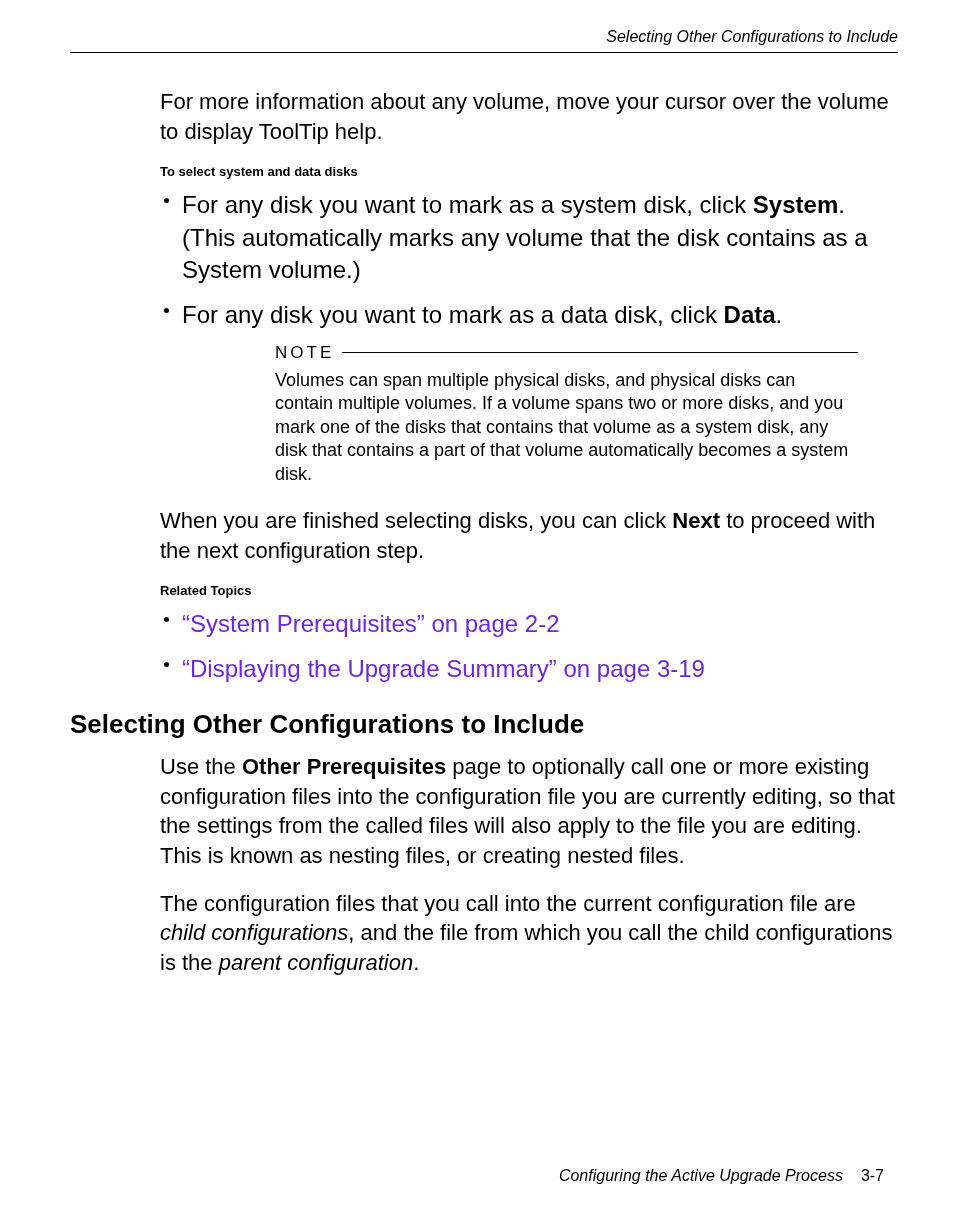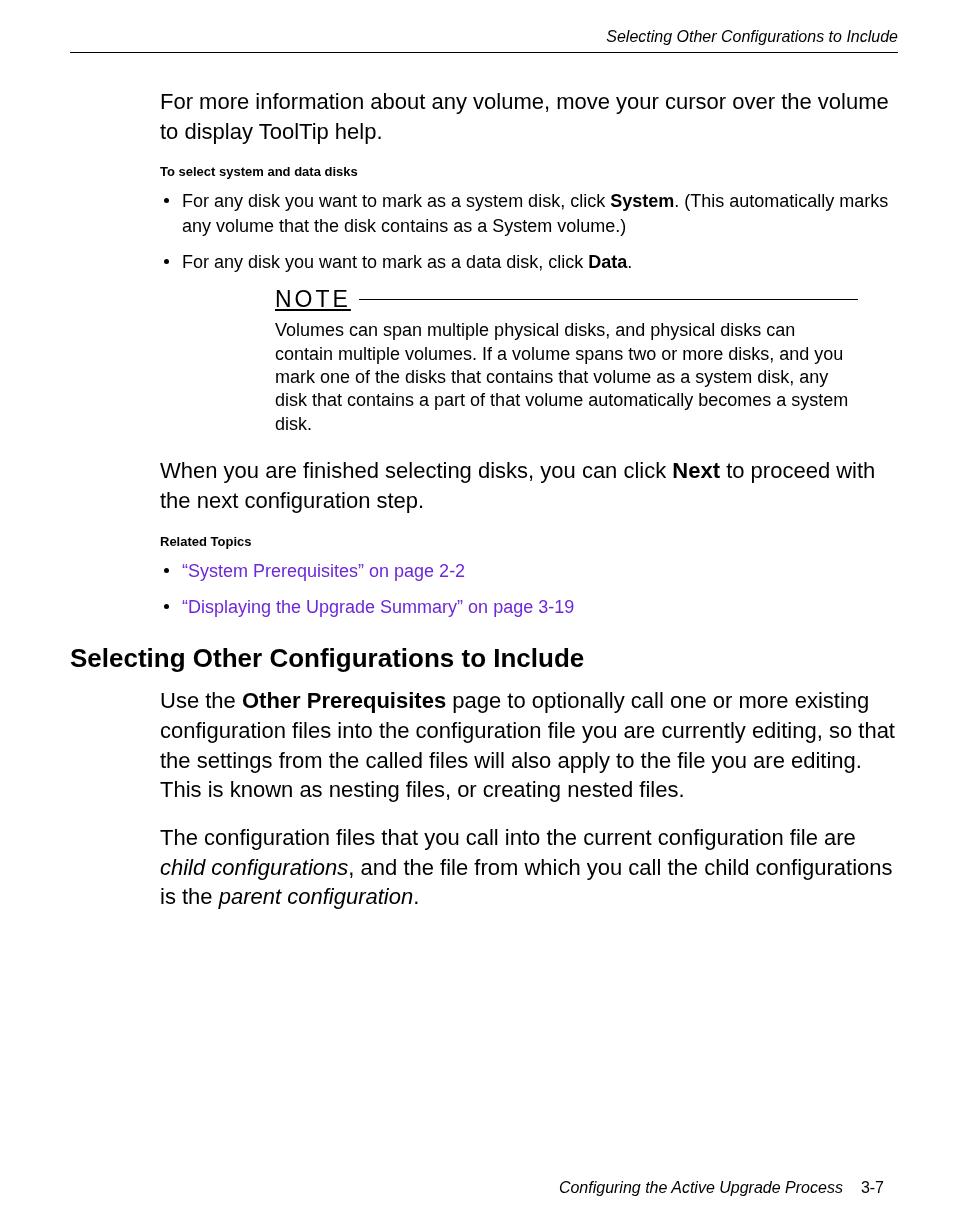--- a/index.html
+++ b/index.html
@@ -44,21 +44,21 @@
     margin-top: 2px;
   }
   ul.bullets {
     list-style: none;
     margin: 0 0 10px 0;
     padding: 0;
   }
   ul.bullets > li {
     position: relative;
     padding-left: 22px;
-    font-size: 18px;
+    font-size: 24px;
     line-height: 1.35;
     margin-bottom: 12px;
   }
   ul.bullets > li::before {
     content: "";
     position: absolute;
     left: 4px;
     top: 9px;
     width: 5px;
     height: 5px;
@@ -70,46 +70,45 @@
     margin-right: 40px;
     margin-top: 6px;
     margin-bottom: 20px;
   }
   .note-title-row {
     display: flex;
     align-items: center;
     margin-bottom: 6px;
   }
   .note-title {
-    font-size: 23px;
+    font-size: 17px;
     letter-spacing: 3px;
     padding-right: 8px;
     white-space: nowrap;
-    text-decoration: underline;
   }
   .note-rule {
     flex: 1;
     border: none;
     border-top: 1px solid #000;
   }
   .note-body {
     font-size: 18px;
     line-height: 1.3;
   }
   .link {
     color: #6d28d9;
   }
   .h2 {
     font-size: 26px;
     font-weight: bold;
     margin: 24px 0 12px 0;
   }
   .footer {
     position: absolute;
-    bottom: 30px;
+    bottom: 42px;
     right: 70px;
     font-size: 16px;
   }
   .footer-title {
     font-style: italic;
   }
   .footer-gap {
     display: inline-block;
     width: 18px;
   }

